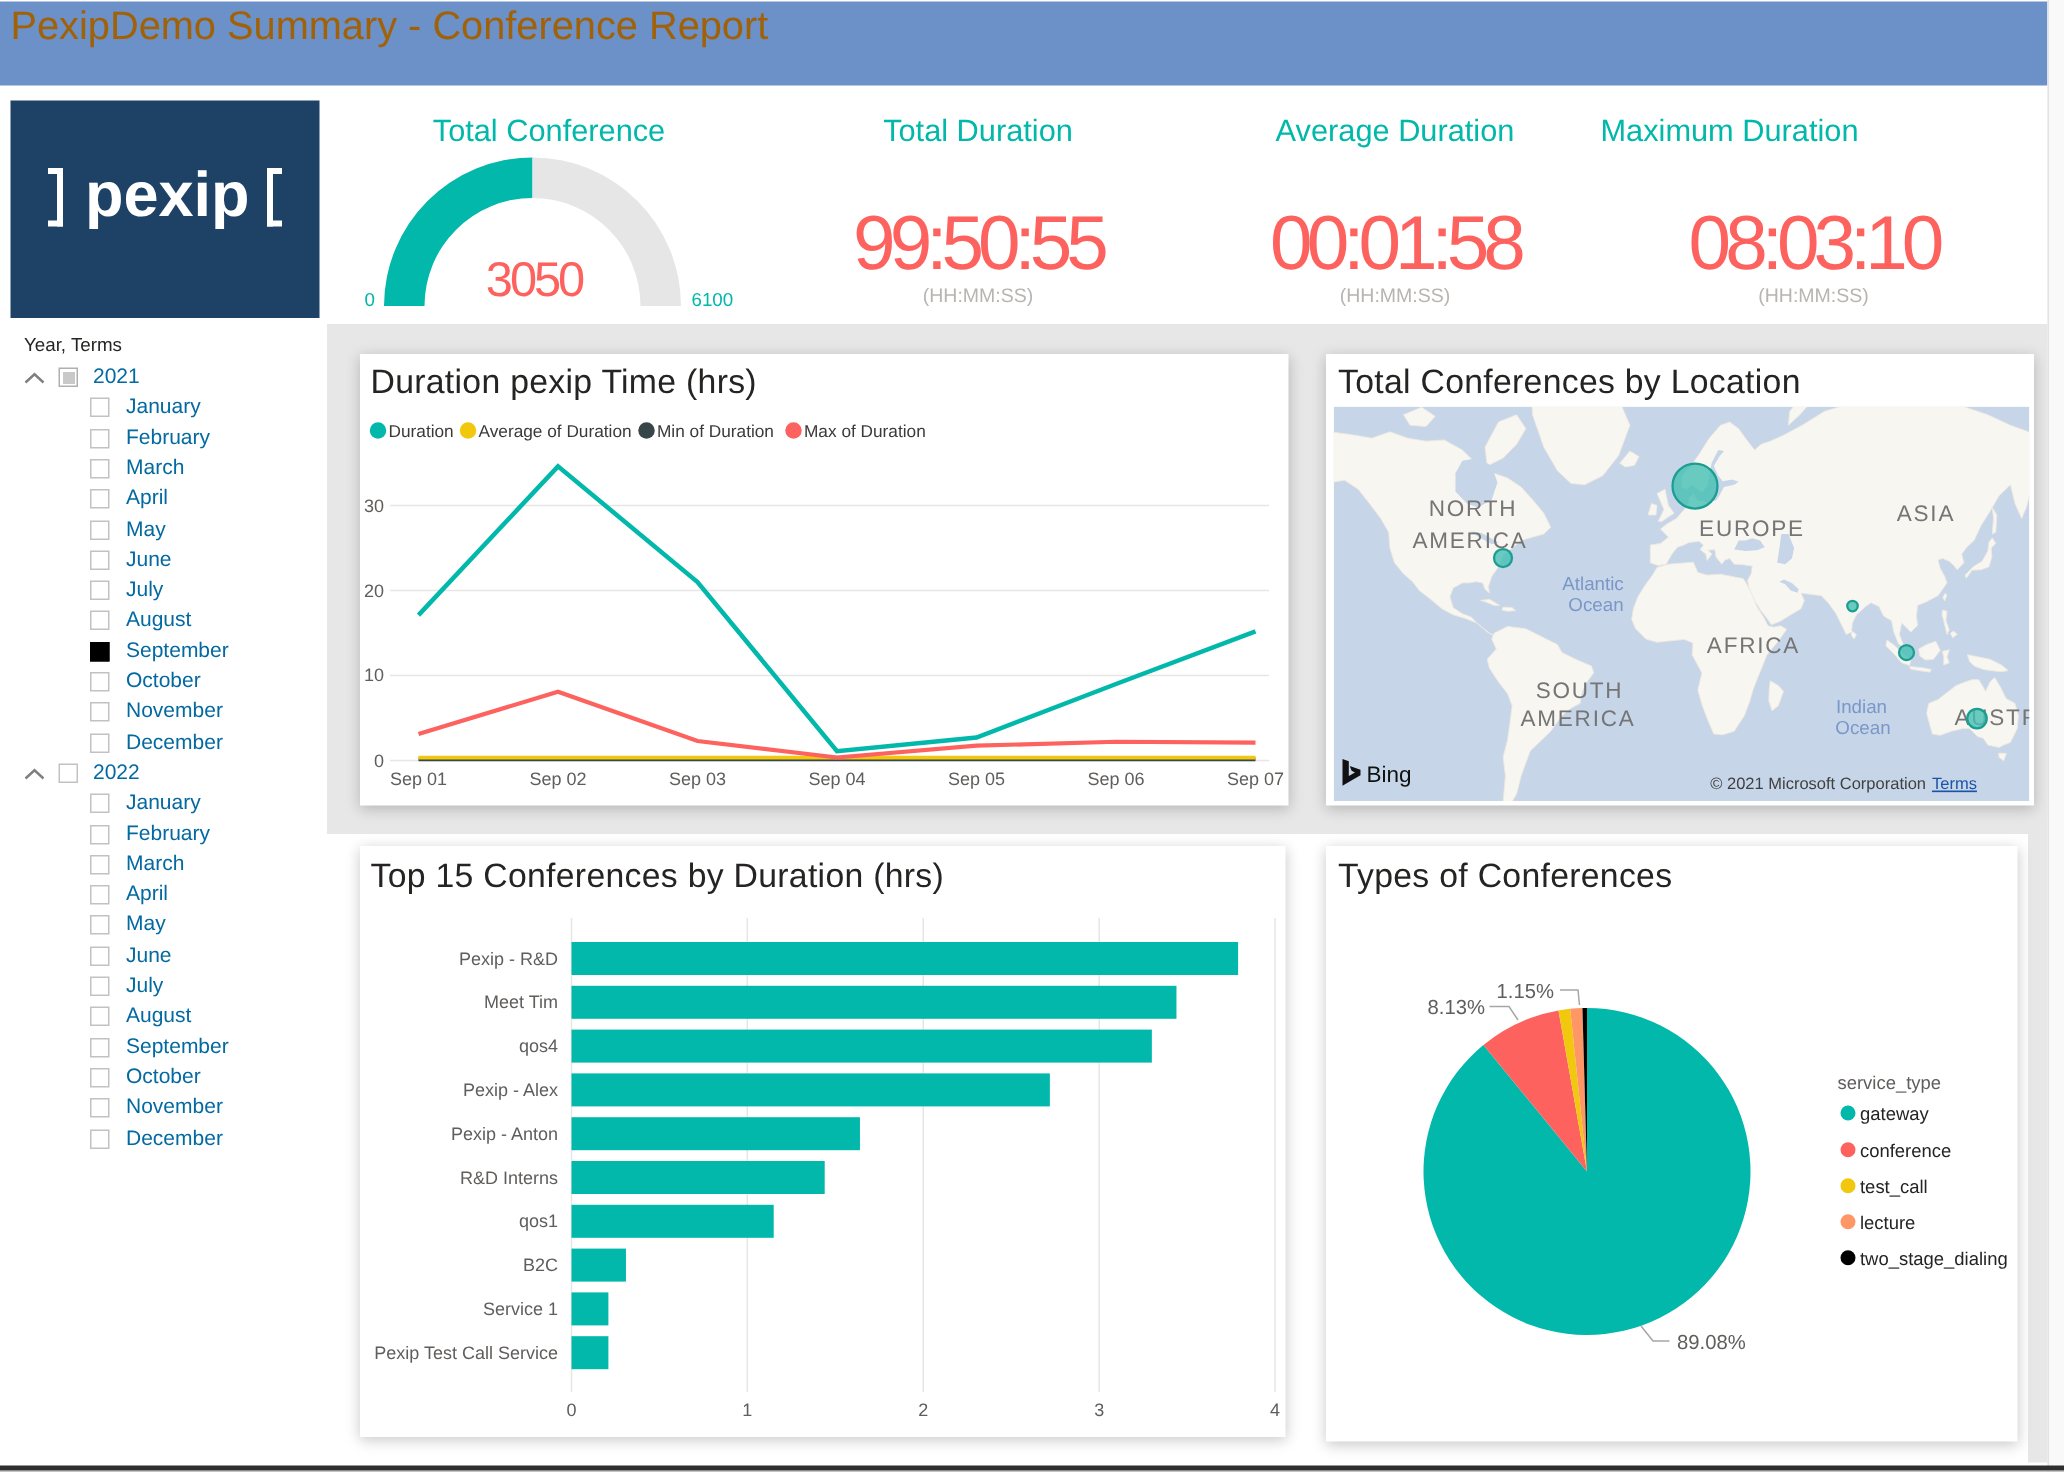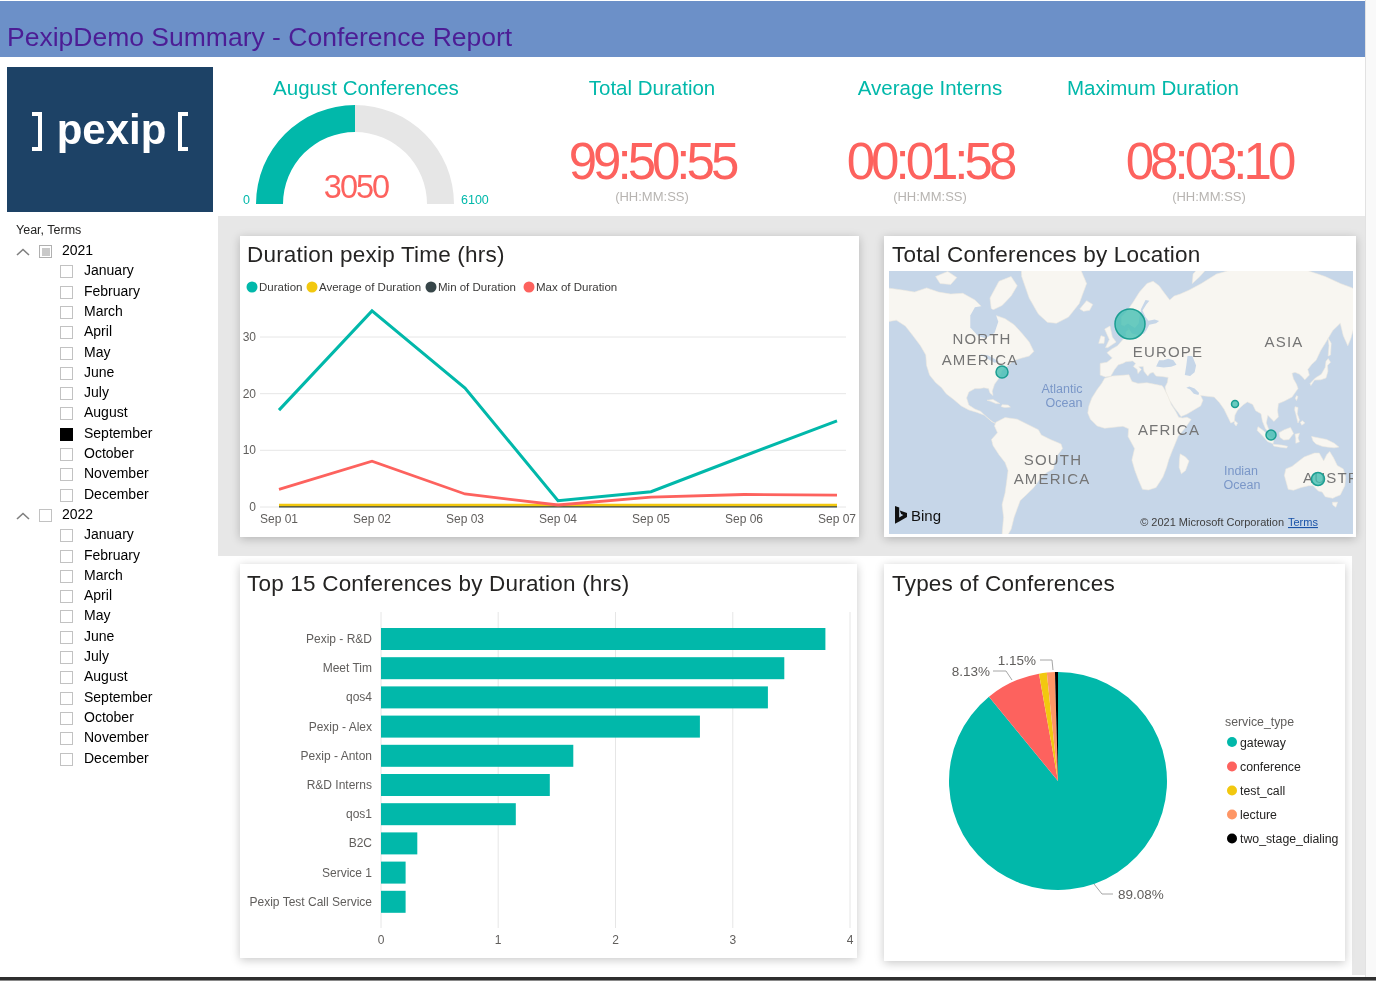--- a/index.html
+++ b/index.html
@@ -1,28 +1,28 @@
 <!DOCTYPE html>
 <html><head><meta charset="utf-8"><style>
 * { margin:0; padding:0; box-sizing:border-box; }
 html,body { width:1376px; height:981px; background:#fff; overflow:hidden;
   font-family:"Liberation Sans", sans-serif; }
 .abs { position:absolute; }
 .card { position:absolute; background:#fff; box-shadow:0 2px 9px rgba(0,0,0,0.22); }
 .vtitle { position:absolute; font-size:22.5px; color:#252423; white-space:nowrap; letter-spacing:0.2px; }
-.trow { position:absolute; font-size:14px; color:#000000; white-space:nowrap; }
+.trow { position:absolute; font-size:14px; color:#0369a1; white-space:nowrap; }
 .ax { font-size:12px; fill:#605e5c; font-family:"Liberation Sans",sans-serif; }
 .kt { position:absolute; width:300px; text-align:center; font-size:20.5px; color:#01b8aa; }
 .kv { position:absolute; width:340px; text-align:center; font-size:51px; letter-spacing:-4px; color:#fd625e; line-height:36px; }
 .ks { position:absolute; width:300px; text-align:center; font-size:13px; color:#b7b4b1; }
 </style></head>
 <body>
 
 <div class="abs" style="left:0;top:1px;width:1365px;height:56px;background:#6c90c8"></div>
-<div class="abs" style="left:7px;top:22px;font-size:26.5px;color:#4c1d95;letter-spacing:0px">PexipDemo Summary - Conference Report</div>
+<div class="abs" style="left:7px;top:2px;font-size:26.5px;color:#a16207;letter-spacing:0px">PexipDemo Summary - Conference Report</div>
 
 <div class="abs" style="left:1365px;top:0;width:11px;height:981px;background:#f9f9f9;border-left:1px solid #e2e2e2"></div>
 
 <div class="abs" style="left:218px;top:216px;width:1147px;height:340px;background:#e7e7e7"></div>
 <div class="abs" style="left:1352px;top:556px;width:13px;height:419px;background:#e7e7e7"></div>
 
 <div class="abs" style="left:7px;top:67px;width:206px;height:145px;background:#1d4266"></div>
 <div class="abs" style="left:7px;top:67px;width:206px;height:145px;display:flex;align-items:center;justify-content:center;padding-bottom:16px">
   <div style="width:10px;height:39px;border:4.5px solid #fff;border-left:none"></div>
   <span style="font-size:42px;font-weight:bold;color:#fff;line-height:1;margin:0 12px 0 15px;position:relative;top:-2px">pexip</span>
@@ -83,32 +83,32 @@
 <div class="trow" style="left:84px;top:668.3px">August</div>
 <div style="position:absolute;left:60px;top:691.5999999999997px;width:13px;height:13px;background:#fff;border:1px solid #c2c2c2"></div>
 <div class="trow" style="left:84px;top:688.6px">September</div>
 <div style="position:absolute;left:60px;top:711.8999999999996px;width:13px;height:13px;background:#fff;border:1px solid #c2c2c2"></div>
 <div class="trow" style="left:84px;top:708.9px">October</div>
 <div style="position:absolute;left:60px;top:732.1999999999996px;width:13px;height:13px;background:#fff;border:1px solid #c2c2c2"></div>
 <div class="trow" style="left:84px;top:729.2px">November</div>
 <div style="position:absolute;left:60px;top:752.4999999999995px;width:13px;height:13px;background:#fff;border:1px solid #c2c2c2"></div>
 <div class="trow" style="left:84px;top:749.5px">December</div>
 
-<div class="kt" style="left:216px;top:76px">August Conferences</div>
+<div class="kt" style="left:216px;top:76px">Total Conference</div>
 <svg class="abs" style="left:236px;top:95px" width="260" height="120" viewBox="236 95 260 120">
   <path d="M256.0,204.0 A99,99 0 0 1 355.0,105.0 L355.0,132.0 A72,72 0 0 0 283.0,204.0 Z" fill="#01b8aa"></path>
   <path d="M355.0,105.0 A99,99 0 0 1 454.0,204.0 L427.0,204.0 A72,72 0 0 0 355.0,132.0 Z" fill="#e6e6e6"></path>
   <text x="250" y="204" text-anchor="end" font-size="12.5" fill="#01b8aa" font-family="Liberation Sans">0</text>
   <text x="461" y="204" font-size="12.5" fill="#01b8aa" font-family="Liberation Sans">6100</text>
   <text x="356" y="197.5" text-anchor="middle" font-size="32.5" letter-spacing="-2" fill="#fd625e" font-family="Liberation Sans">3050</text>
 </svg>
 <div class="kt" style="left:502px;top:76px">Total Duration</div>
 <div class="kv" style="left:482px;top:144px">99:50:55</div>
 <div class="ks" style="left:502px;top:189px">(HH:MM:SS)</div>
-<div class="kt" style="left:780px;top:76px">Average Interns</div>
+<div class="kt" style="left:780px;top:76px">Average Duration</div>
 <div class="kv" style="left:760px;top:144px">00:01:58</div>
 <div class="ks" style="left:780px;top:189px">(HH:MM:SS)</div>
 <div class="kt" style="left:1003px;top:76px">Maximum Duration</div>
 <div class="kv" style="left:1039px;top:144px">08:03:10</div>
 <div class="ks" style="left:1059px;top:189px">(HH:MM:SS)</div>
 
 <div class="card" style="left:240px;top:236px;width:619px;height:301px"></div>
 <div class="vtitle" style="left:247px;top:242px">Duration pexip Time (hrs)</div>
 <svg class="abs" style="left:240px;top:270px" width="619" height="267" viewBox="240 270 619 267">
   <g font-family="Liberation Sans">

